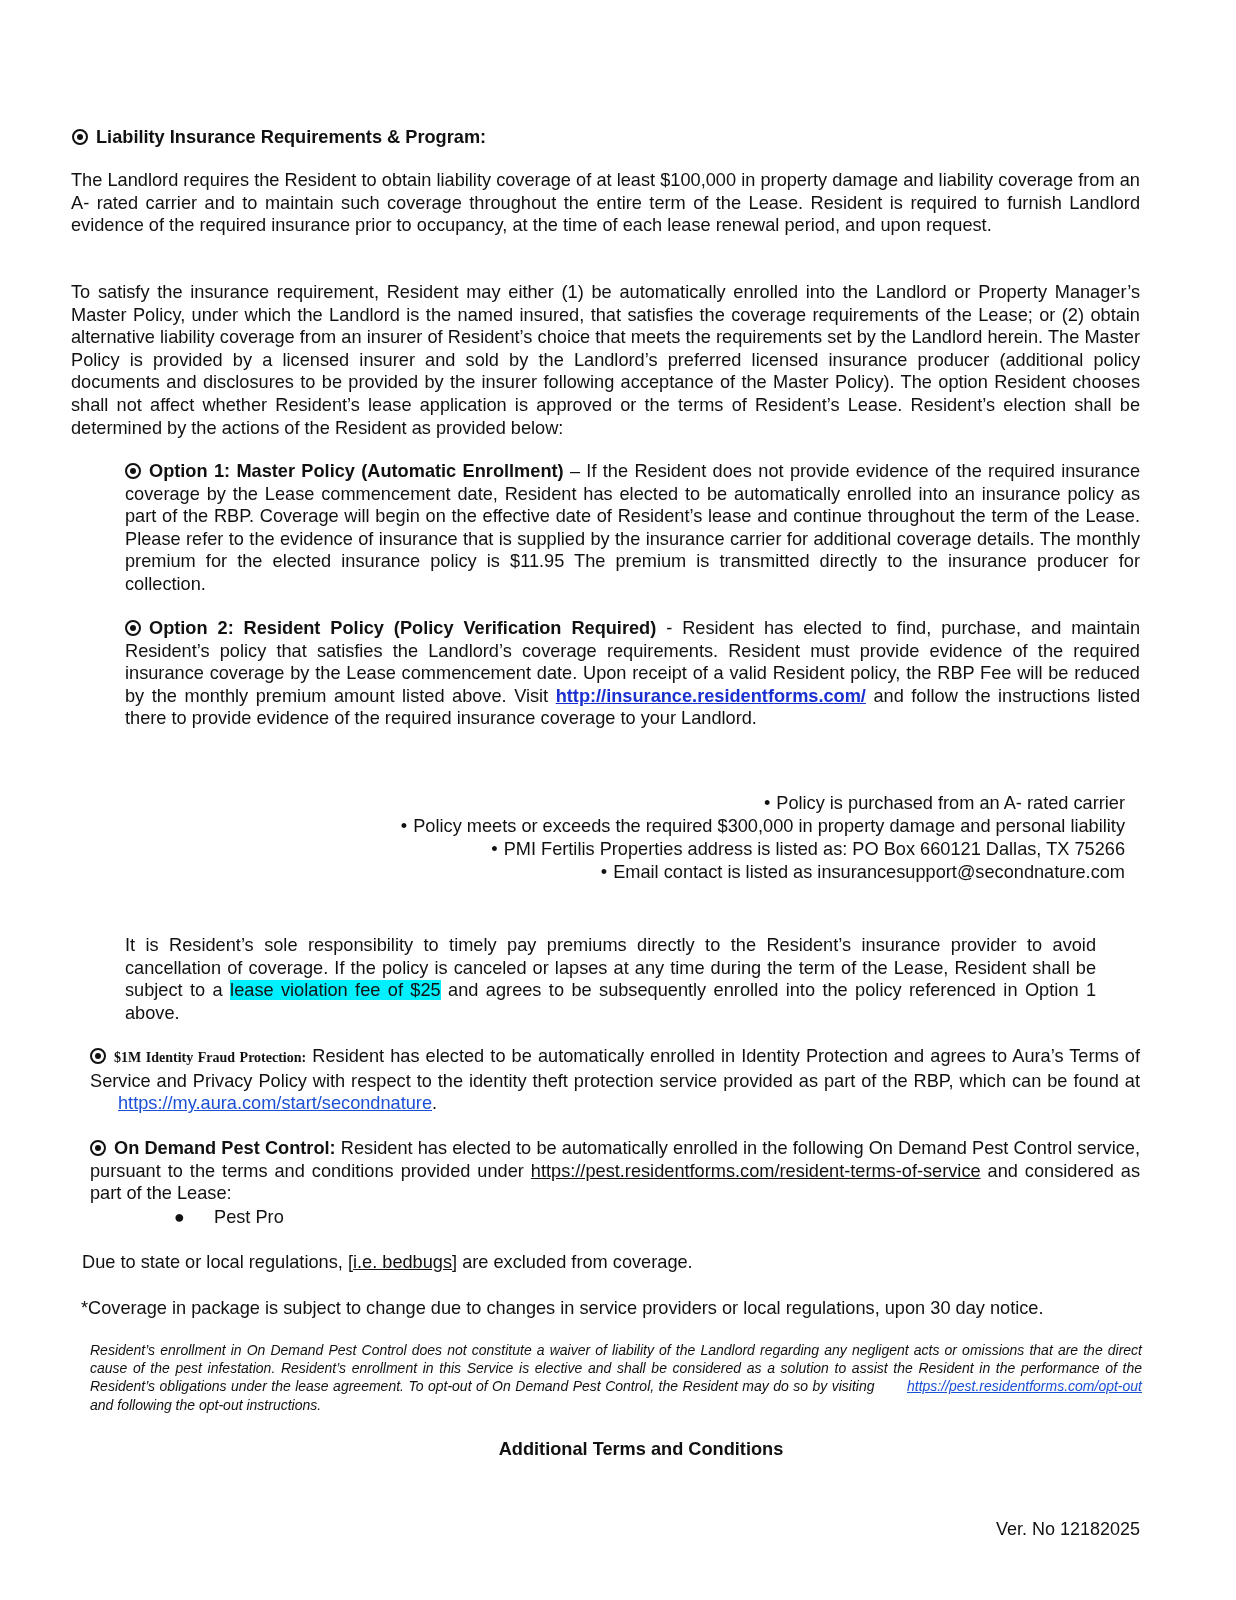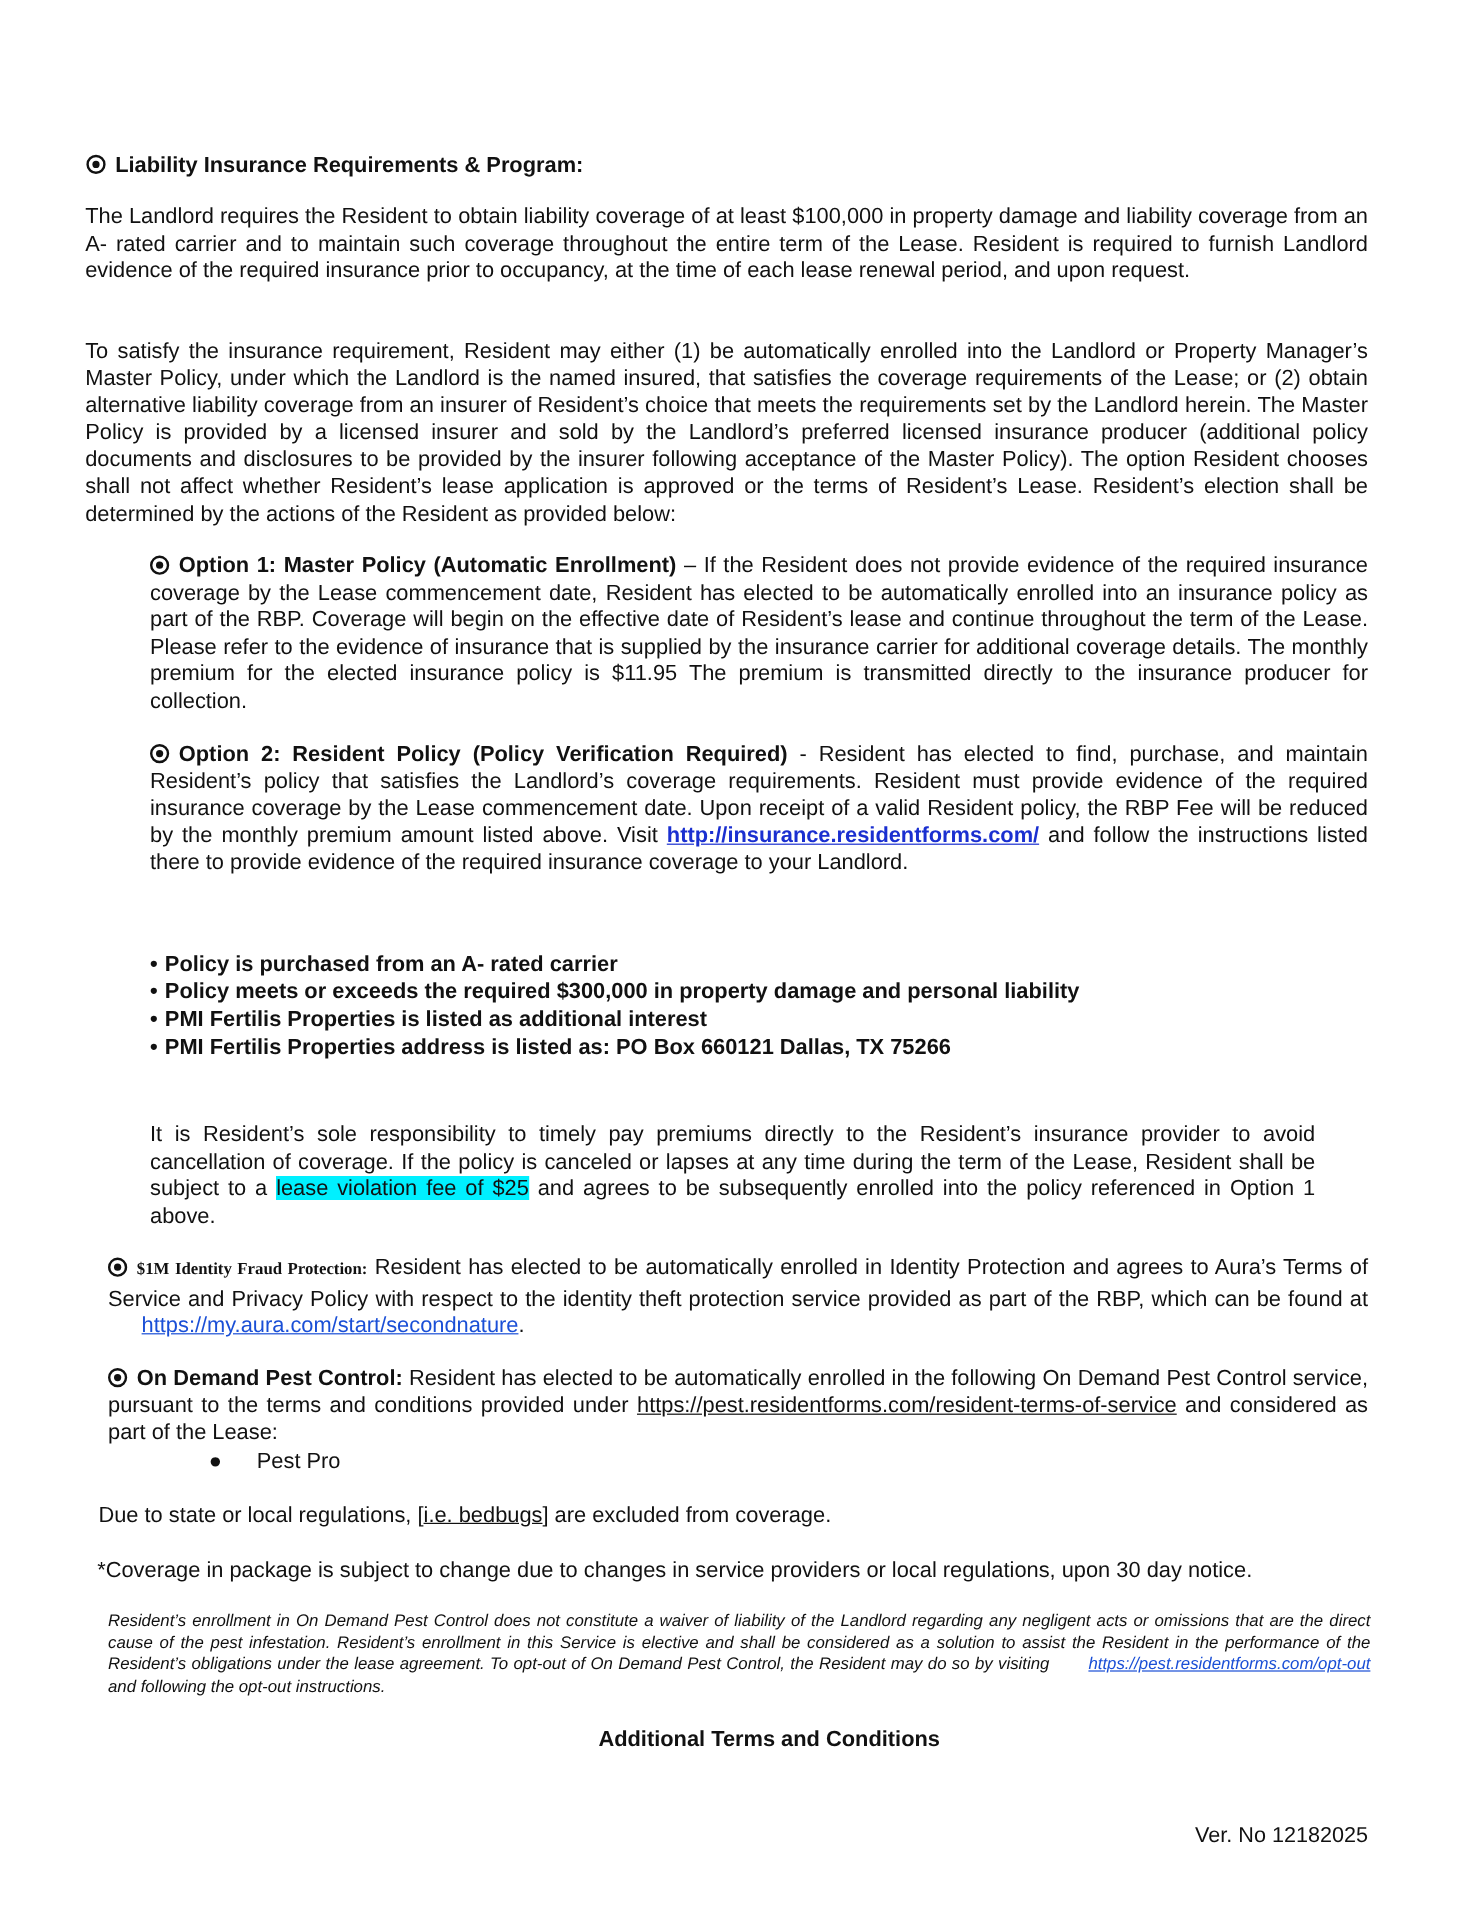--- a/index.html
+++ b/index.html
@@ -34,21 +34,21 @@
     border-radius: 50%;
   }
   .b { font-weight: bold; }
   .u { text-decoration: underline; }
   .link-blue { color: #1a4fd6; text-decoration: underline; margin-left: 28px; }
   .link-bold-blue { color: #1a2fd0; font-weight: bold; text-decoration: underline; }
   .link-black { color: #111; text-decoration: underline; }
   .hl { background: #00f0ff; }
   .serif-bold { font-family: "Liberation Serif", serif; font-weight: bold; font-size: 14px; }
   .crit-list { list-style: none; }
-  .crit-list li { font-weight: bold; line-height: 23px; }
+  .crit-list li { font-weight: normal; line-height: 23px; text-align: right; }
   .crit-list li::before { content: "\2022"; margin-right: 6px; }
   .small-ital { font-style: italic; font-size: 14px; line-height: 18.2px; }
   .center { text-align: center; }
 </style>
 </head>
 <body>
 
 <div class="page">
 
   <div class="blk b" style="left:72px; top:126px; width:900px;">
@@ -64,22 +64,22 @@
   </div>
 
   <div class="blk" style="left:125px; top:617px; width:1015px;">
     <span class="radio"></span><span class="b">Option 2: Resident Policy (Policy Verification Required)</span><span> - Resident has elected to find, purchase, and maintain Resident’s policy that satisfies the Landlord’s coverage requirements. Resident must provide evidence of the required insurance coverage by the Lease commencement date. Upon receipt of a valid Resident policy, the RBP Fee will be reduced by the monthly premium amount listed above. Visit </span><a class="link-bold-blue">http://insurance.residentforms.com/</a><span> and follow the instructions listed there to provide evidence of the required insurance coverage to your Landlord.</span>
   </div>
 
 
   <ul class="blk crit-list" style="left:125px; top:792px; width:1000px; text-align:left;">
     <li>Policy is purchased from an A- rated carrier</li>
     <li>Policy meets or exceeds the required $300,000 in property damage and personal liability</li>
-    <li>PMI Fertilis Properties is listed as additional interest</li>
     <li>PMI Fertilis Properties address is listed as: PO Box 660121 Dallas, TX 75266</li>
+    <li>Email contact is listed as insurancesupport@secondnature.com</li>
   </ul>
 
   <div class="blk" style="left:125px; top:934px; width:971px;">
     <span>It is Resident’s sole responsibility to timely pay premiums directly to the Resident’s insurance provider to avoid cancellation of coverage. If the policy is canceled or lapses at any time during the term of the Lease, Resident shall be subject to a </span><span class="hl">lease violation fee of $25</span><span> and agrees to be subsequently enrolled into the policy referenced in Option 1 above.</span>
   </div>
 
   <div class="blk" style="left:90px; top:1045px; width:1050px;">
     <span class="radio"></span><span class="serif-bold">$1M Identity Fraud Protection:</span><span> Resident has elected to be automatically enrolled in Identity Protection and agrees to Aura’s Terms of Service and Privacy Policy with respect to the identity theft protection service provided as part of the RBP, which can be found at </span><a class="link-blue">https://my.aura.com/start/secondnature</a><span>.</span>
   </div>
 

